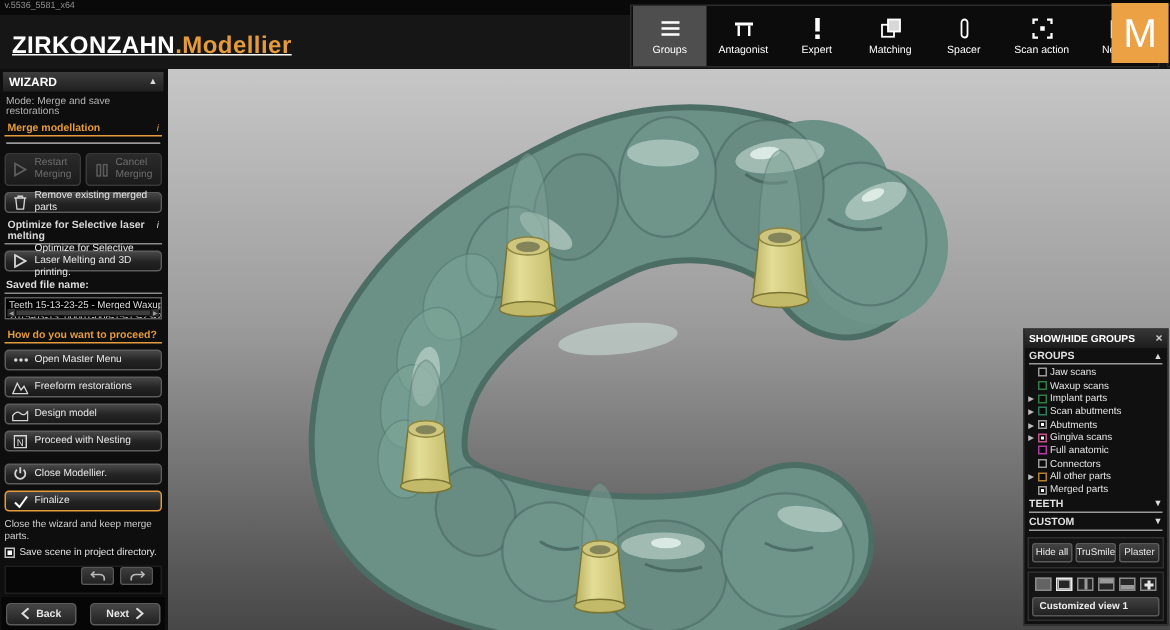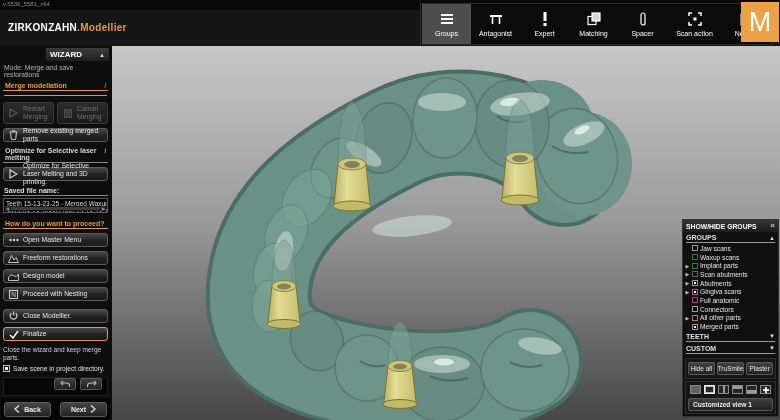--- a/index.html
+++ b/index.html
@@ -2,38 +2,38 @@
 <html><head>
 <meta charset="utf-8">
 <style>
   * { margin:0; padding:0; box-sizing:border-box; font-family:"Liberation Sans",sans-serif; }
   html,body { width:780px; height:420px; overflow:hidden; background:#141414; }
   #app { position:relative; width:780px; height:420px; background:#161616; }
 
   
   .top-strip { position:absolute; left:0; top:0; width:780px; height:10px; background:#090909; }
   .version { position:absolute; left:3px; top:1px; font-size:7px; color:#8f8f8f; transform:scale(.85); transform-origin:0 0; white-space:nowrap; }
-  .brand { position:absolute; left:8px; top:22px; font-size:10px; font-weight:bold; color:#fff; letter-spacing:.3px; white-space:nowrap; }
+  .brand { position:absolute; left:8px; top:22px; font-size:16px; font-weight:bold; color:#fff; letter-spacing:.3px; white-space:nowrap;text-decoration:underline; }
   .brand .product { color:#e59b3c; }
 
   .toolbar { position:absolute; left:420px; top:3px; height:42px; display:flex; gap:5px; }
   .tb-group { background:#0c0c0c; border:1px solid #2b2b2b; display:flex; align-items:stretch; padding:0 1px; }
   .tb-btn { width:49px; display:flex; flex-direction:column; align-items:center; justify-content:center; gap:3px; color:#fff; font-size:7px; cursor:pointer; text-align:center; }
   .tb-btn.wide { width:55px; }
   .tb-btn.active { background:#4e4e4e; }
   .tb-ic { height:15px; display:flex; align-items:center; justify-content:center; }
   .m-logo { position:absolute; left:741px; top:2px; width:38px; height:40px; background:#eca244; color:#fff; font-size:27px; line-height:40px; text-align:center; cursor:pointer; }
 
   
   .canvas { position:absolute; left:112px; top:46px; width:668px; height:374px; background:linear-gradient(#c7c7c7,#9c9c9c 45%,#474747); }
   .canvas svg { display:block; }
 
   
   .sidebar { position:absolute; left:0; top:46px; width:112px; height:374px; background:#0e0e0e; padding:2px 3px 0 2px; display:flex; flex-direction:column; }
-  .panel-hdr { background:linear-gradient(#3d3d3d,#1f1f1f); height:13px; display:flex; align-items:center; justify-content:space-between; padding:0 4px; color:#fff; font-size:8px; font-weight:bold; flex:none;margin-left:44px; }
+  .panel-hdr { background:linear-gradient(#3d3d3d,#1f1f1f); height:13px; display:flex; align-items:center; justify-content:space-between; padding:0 4px; color:#fff; font-size:8px; font-weight:bold; flex:none; }
   .tri { font-size:6px; color:#ddd; }
   .mode { color:#b3b3b3; font-size:6.8px; padding:3px 2px 1px; }
   .sec-hdr { display:flex; justify-content:space-between; align-items:baseline; font-size:7px; font-weight:bold; padding:2px 2px 1px; border-bottom:1px solid; margin:1px 1px 2px; }
   .sec-hdr.orange { color:#e59b3c; border-color:#e59b3c; }
   .sec-hdr.white { color:#d8d8d8; border-color:#8a8a8a; }
   .info-i { font-style:italic; font-weight:normal; font-size:6.5px; }
   .pbar { height:4px; background:linear-gradient(#d2d2d2,#7e7e7e); border-radius:1px; margin:2px 2px 0; }
   .btn-row { display:flex; gap:3px; margin:4px 1px 2px; }
   .sbtn { background:linear-gradient(#474747,#232323 55%,#1a1a1a); border:1px solid #5c5c5c; border-radius:3px; color:#e8e8e8; font-size:6.8px; display:flex; align-items:center; gap:4px; padding:2px 4px; min-height:14px; cursor:pointer; line-height:1.15; }
   .sbtn .ic { width:11px; display:flex; justify-content:center; flex:none; color:#d5d5d5; }

